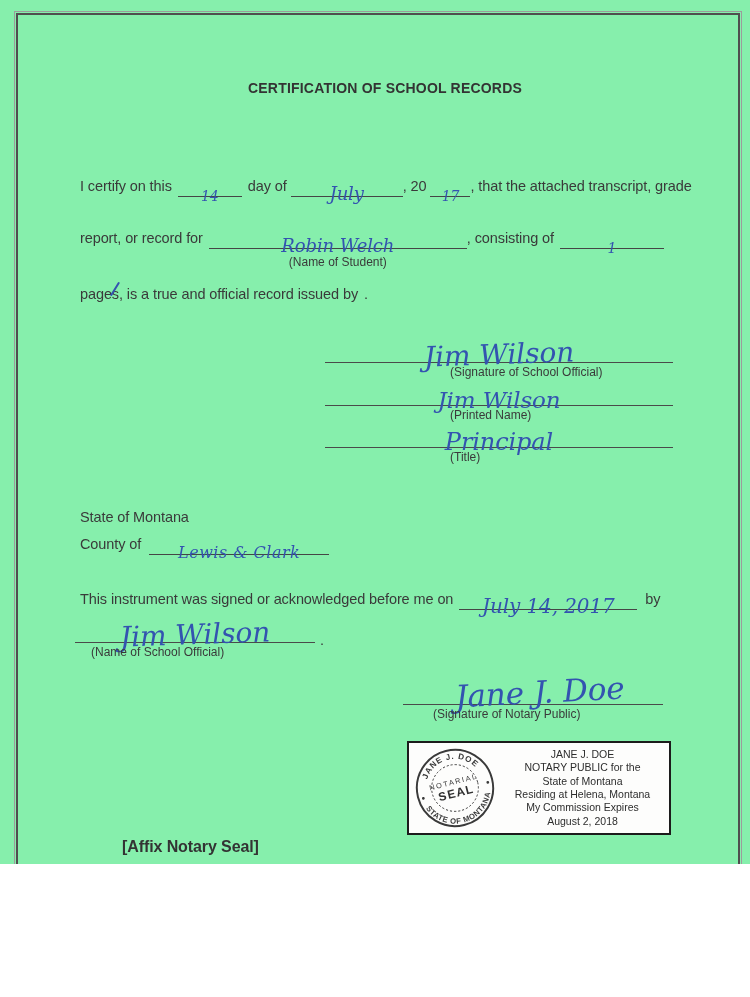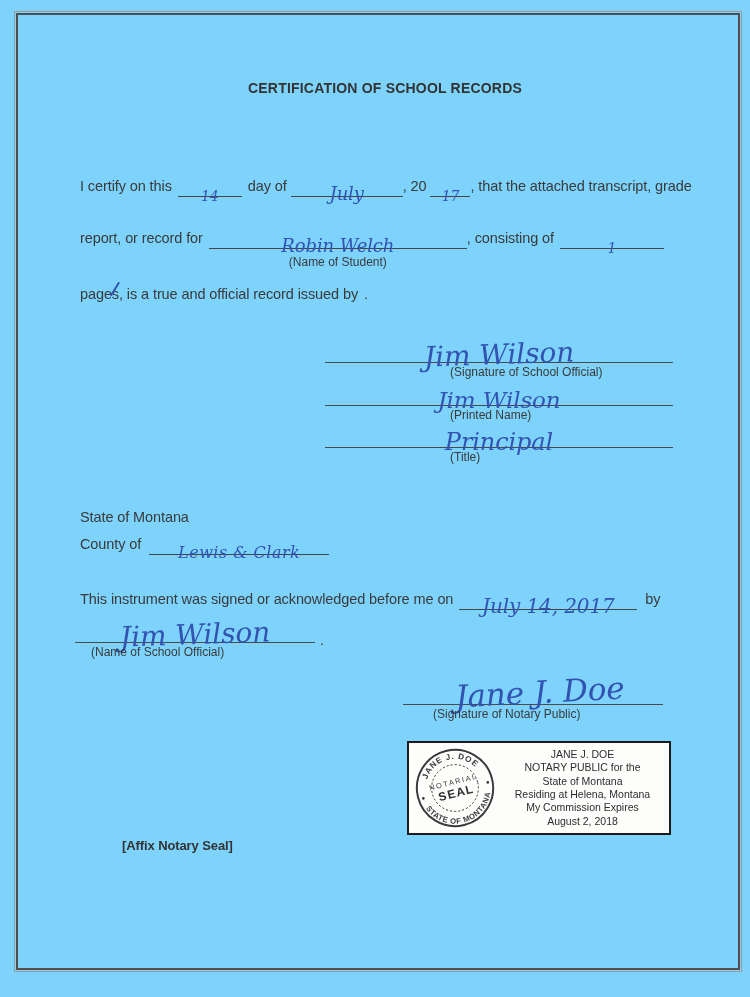--- a/index.html
+++ b/index.html
@@ -1,20 +1,20 @@
 <!DOCTYPE html>
 <html><head>
 <meta charset="utf-8">
 <style>
   html, body { margin: 0; padding: 0; background: #ffffff; }
   .page {
     position: relative;
     width: 750px;
-    height: 997px;
-    background: #7dd3fc;
+    height: 864px;
+    background: #86efac;
     font-family: "Liberation Sans", sans-serif;
     color: #3a3a3a;
     font-size: 14.5px;
     letter-spacing: -0.1px;
     overflow: hidden;
   }
   .frame {
     position: absolute;
     left: 16px; top: 13px;
     width: 720px; height: 953px;
@@ -34,21 +34,21 @@
     letter-spacing: 0.2px;
     color: #333333;
   }
 
   #line1 { top: 175px; left: 80px; }
   #line2 { top: 227px; left: 80px; }
   #line3 { top: 283px; left: 80px; }
   #state-line { top: 506px; left: 80px; }
   #county-line { top: 533px; left: 80px; }
   #ack-line { top: 588px; left: 80px; }
-  #affix-note { top: 838px; left: 122px; font-weight: bold; font-size: 13px; color: #333; }
+  #affix-note { top: 838px; left: 122px; font-weight: bold; font-size: 16px; color: #333; }
 
   .blank {
     display: inline-block;
     position: relative;
     border-bottom: 1.5px solid #454545;
     height: 17px;
     vertical-align: bottom;
   }
   .w64  { width: 64px; }
   .w112 { width: 112px; }

